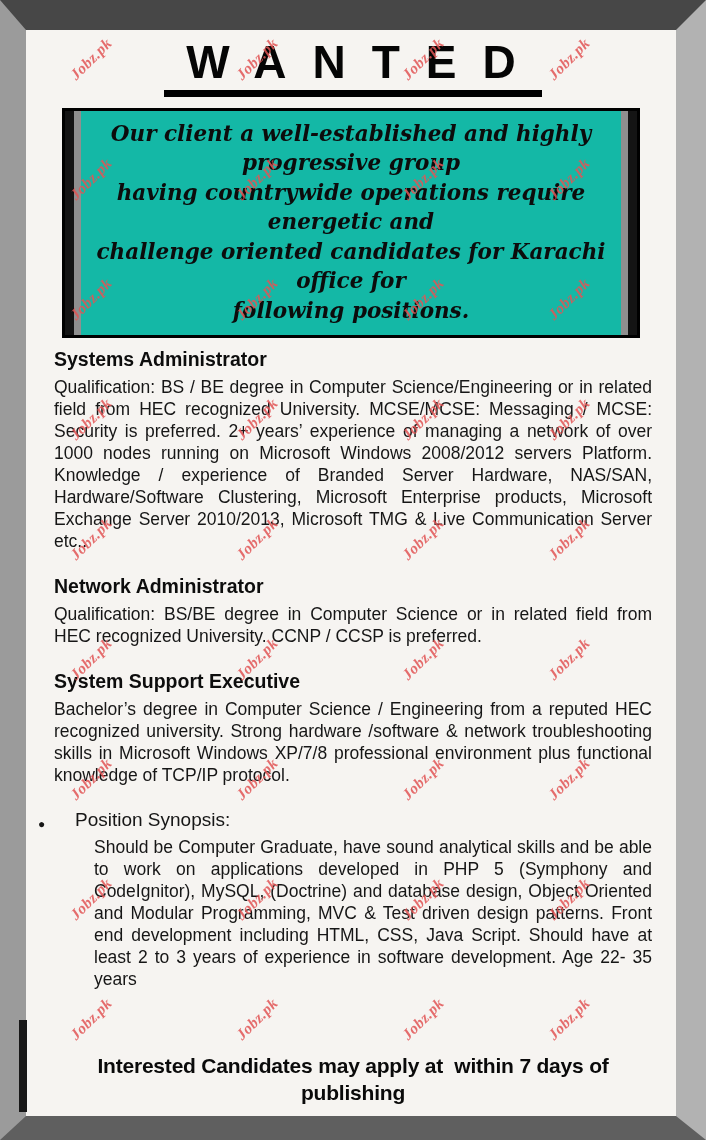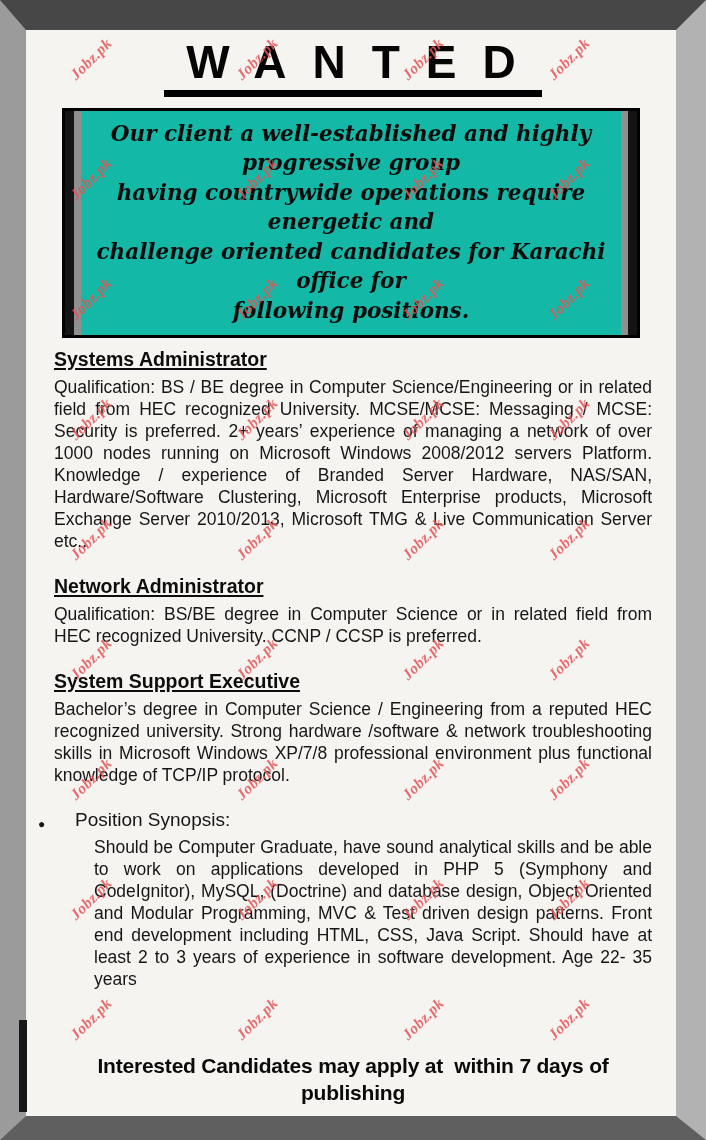--- a/index.html
+++ b/index.html
@@ -37,21 +37,21 @@
   .intro-text {
     flex:1; text-align:center; padding:8px 4px 10px;
     font-family:"DejaVu Serif", serif; font-style:italic; font-weight:600;
     font-size:21.5px; line-height:29.5px; color:#0c0c0c;
   }
   
   .job { margin:23px 0 0 0; }
   .job.first { margin-top:10px; }
   .job h2 {
     margin:0 0 5px; font-size:19.5px; color:#0d0d0d;
-    text-decoration:underline; text-decoration-thickness:2px; text-underline-offset:2px;
+    text-decoration-thickness:2px; text-underline-offset:2px;
   }
   .job.php h2 { font-size:21px; margin-bottom:10px; }
   .body {
     margin:0; font-size:17.5px; line-height:22px; color:#161616;
     text-align:justify;
   }
   .bullet-row { display:flex; margin:0 0 1px -16px; font-size:19px; line-height:22px; color:#161616; }
   .bullet { width:37px; font-size:12px; padding-top:4px; text-align:left; }
   .sub { margin-left:40px; }
   

